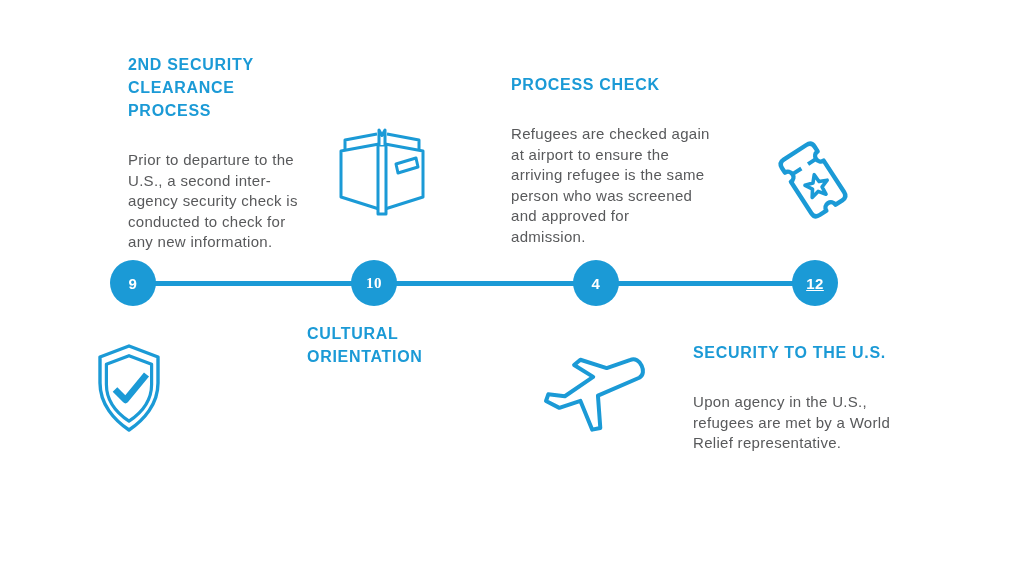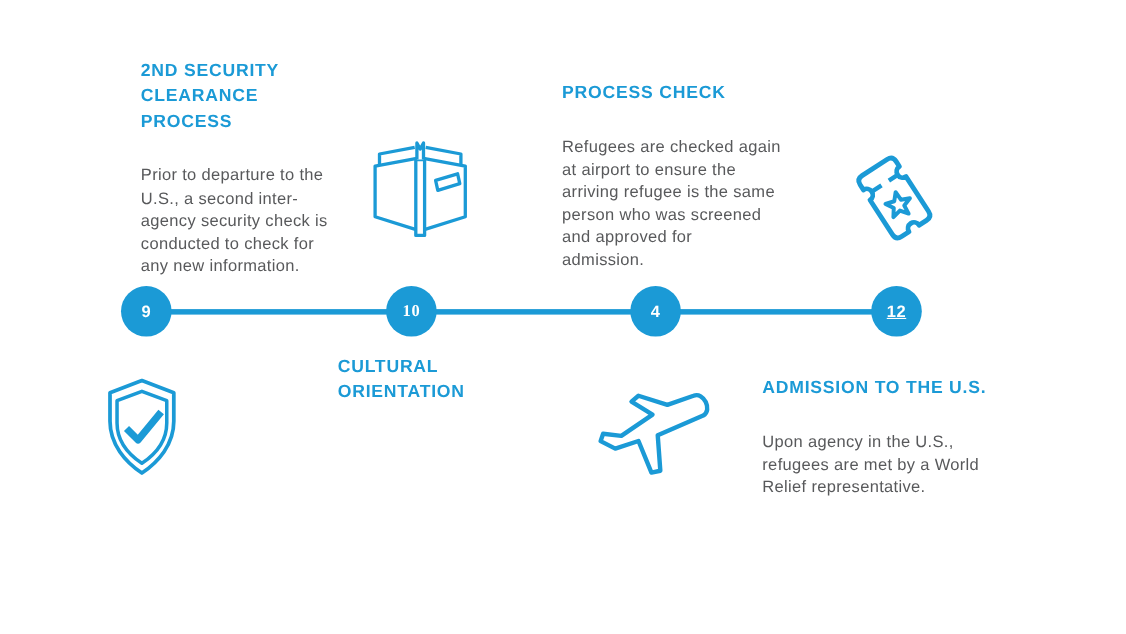--- a/index.html
+++ b/index.html
@@ -95,21 +95,21 @@
     <h2 class="step-title">PROCESS CHECK</h2>
     <p class="step-desc">Refugees are checked again
 at airport to ensure the
 arriving refugee is the same
 person who was screened
 and approved for
 admission.</p>
   </div>
 
   <div class="step-text s4">
-    <h2 class="step-title">ADMISSION TO THE U.S.</h2>
+    <h2 class="step-title">SECURITY TO THE U.S.</h2>
     <p class="step-desc">Upon agency in the U.S.,
 refugees are met by a World
 Relief representative.</p>
   </div>
 
   <div class="timeline-line"></div>
   <div class="node n9">
     <span>9</span>
   </div>
   <div class="node n10">

